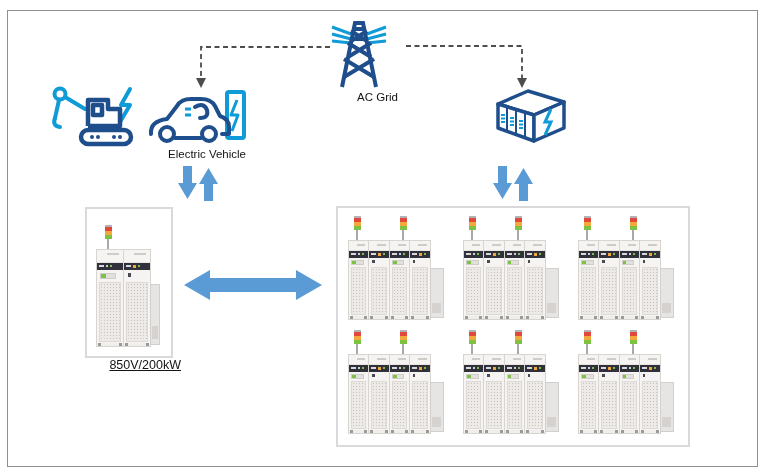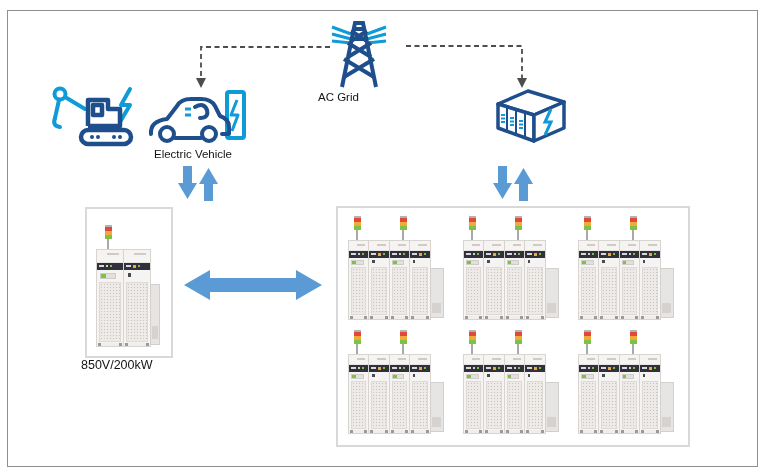--- a/index.html
+++ b/index.html
@@ -1,19 +1,19 @@
 <!DOCTYPE html>
 <html style="--accent: #5B9BD5; --navy: #1F4E8C; --cyan: #0F9BD7; --line: #4D4D4D; --lamp-amber: #F2A93B; --lamp-green: #7DC242;"><head>
 <meta charset="utf-8">
 <style>
   html,body{margin:0;padding:0;background:#fff;font-family:"Liberation Sans",sans-serif;}
   #canvas{position:relative;width:766px;height:475px;background:#fff;overflow:hidden;}
   .frame{position:absolute;left:7px;top:10px;width:749px;height:455px;border:1px solid #8f8f8f;}
   .abs{position:absolute;}
-  .label{position:absolute;color:#141414;text-align:left;font-size:11.5px;line-height:1.1;}
+  .label{position:absolute;color:#141414;text-align:right;font-size:11.5px;line-height:1.1;}
   .label.big{font-size:12.5px;}
   .eqbox{position:absolute;border:2px solid #d9d9d9;background:#fff;}
   
   .cab-group{position:absolute;}
   .cab-light{position:absolute;top:0;height:24px;width:7px;display:flex;flex-direction:column;align-items:center;}
   .cab-light .seg{width:7px;height:4px;}
   .cab-light .cap{height:2px;background:#b3b3b3;width:7px;}
   .cab-light .pole{width:2px;flex:1;background:#a9a9a9;}
   .cab-body{position:absolute;left:0;right:0;top:24px;bottom:0;display:flex;align-items:stretch;}
   .cab-sec{flex:1;position:relative;background:#f6f4f2;border:1px solid #d8d4d0;margin-right:-1px;display:flex;flex-direction:column;}
@@ -97,21 +97,21 @@
       <path d="M38,23 H44 M38,29 H44" stroke-width="3"></path>
     </g>
     <g stroke="var(--navy)" stroke-width="4" fill="none" stroke-linejoin="round" stroke-linecap="round">
       <path d="M4,48 Q3,35 20,33 L30,20 Q34,13 44,13 H54 Q64,13 68,20 L73,30 Q82,33 82,41 V48 H75"></path>
       <path d="M48,21 q9,-5 12,3 q2,8 -7,8"></path>
       <circle cx="20" cy="48" r="7"></circle>
       <circle cx="62" cy="48" r="7"></circle>
       <path d="M28,52 H54"></path>
     </g>
   </svg>
-  <div class="label" style="left:154px;top:148px;width:100px;">Electric Vehicle</div>
+  <div class="label" style="left:146px;top:148px;width:100px;">Electric Vehicle</div>
 
   <svg class="abs" style="left:492px;top:84px" width="78" height="64" viewBox="0 0 78 64">
     <g stroke="var(--navy)" stroke-width="3.5" fill="#fff" stroke-linejoin="round">
       <polygon points="6,20 36,7 72,18 42,31"></polygon>
       <polygon points="6,20 6,44 42,57 42,31"></polygon>
       <polygon points="42,31 72,18 72,44 42,57"></polygon>
     </g>
     <g stroke="var(--navy)" stroke-width="2">
       <path d="M15,23 V47"></path>
         <path d="M24,26 V50"></path>
@@ -162,21 +162,21 @@
               <div class="dot amber"></div>
               <div class="dot green"></div>
             </div>
             <div class="sec-label"></div>
             <div class="sec-vent"></div>
           </div>
           <div class="cab-side"></div>
         </div>
       </div>
     </div>
-  <div class="label big" style="left:81px;top:359px;width:120px;">850V/200kW</div>
+  <div class="label big" style="left:61px;top:359px;width:120px;text-decoration:underline;">850V/200kW</div>
 
   <svg class="abs" style="left:184px;top:269px" width="138" height="32" viewBox="0 0 138 32">
     <polygon points="0,16 26,1 26,9 112,9 112,1 138,16 112,31 112,23 26,23 26,31" fill="var(--accent)"></polygon>
   </svg>
 
   <div class="eqbox" style="left:336px;top:206px;width:350px;height:237px;">
       <div class="cab-group" style="left: 10px; top: 8px; width: 96px; height: 104px;">
         <div class="cab-light" style="left: 6%;">
           <div class="seg cap"></div>
           <div class="seg" style="background: rgb(224, 72, 60);"></div>

